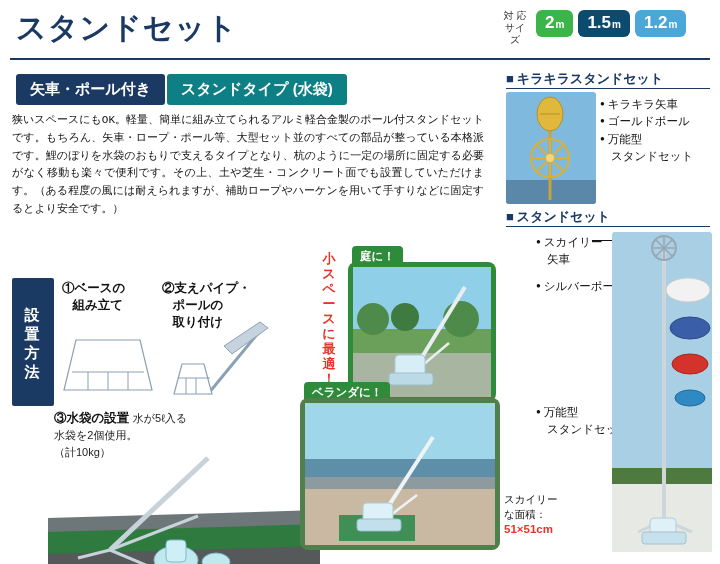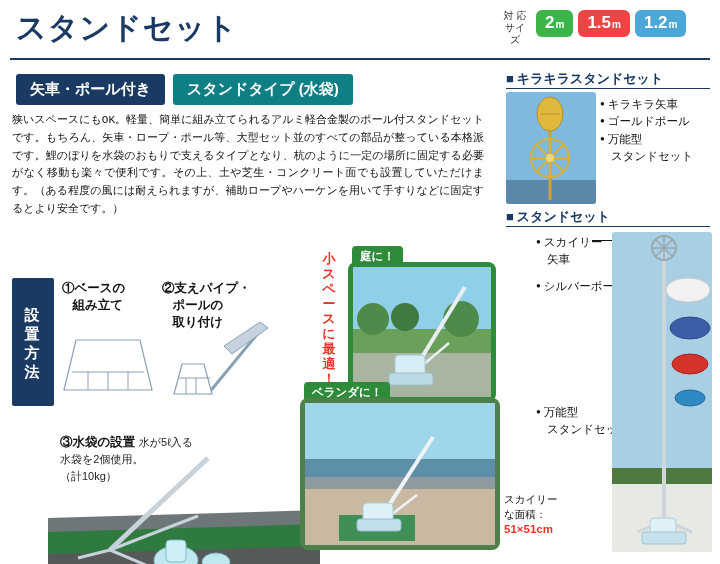--- a/index.html
+++ b/index.html
@@ -30,26 +30,26 @@
     font-size:10px; line-height:12px; color:#333; text-align:center; width:30px;
   }
   .size-chips { position:absolute; left:536px; top:10px; display:flex; gap:5px; }
   .chip {
     border-radius:6px; color:#fff; font-weight:bold;
     padding:4px 9px 4px 9px; font-size:17px; line-height:17px;
     display:flex; align-items:baseline;
   }
   .chip .u { font-size:10px; margin-left:1px; }
   .chip.c1 { background:#3bb54a; }
-  .chip.c2 { background:#ef4444;justify-content:space-between; }
+  .chip.c2 { background:#0c4a6e;justify-content:space-between; }
   .chip.c3 { background:#4aa7d8; }
   .hr-head { position:absolute; left:10px; top:58px; width:700px; height:2px; background:#1b3a63; }
 
   
-  .tagrow { position:absolute; left:16px; top:74px; display:flex; gap:8px;text-align:right; }
+  .tagrow { position:absolute; left:16px; top:74px; display:flex; gap:2px;text-align:right; }
   .tag {
     color:#fff; font-weight:bold; font-size:15px;
     padding:6px 14px; border-radius:3px;
   }
   .tag.dark { background:#1b3a63; }
   .tag.teal { background:#0e7f84; }
 
   .body-text {
     position:absolute; left:12px; top:112px; width:472px;
     font-size:11px; line-height:1.62; color:#111; text-align:justify;font-family:Liberation Mono, monospace;
@@ -59,21 +59,21 @@
   .method { position:absolute; left:12px; top:278px; width:300px; height:270px; }
   .method-label {
     position:absolute; left:0; top:0; width:42px; height:128px;
     background:#1b3a63; color:#fff; font-weight:bold; font-size:15px;
     display:flex; flex-direction:column; align-items:center; justify-content:center;
     letter-spacing:2px; border-radius:2px; padding-top:4px;
   }
   .step-title { font-size:12.5px; font-weight:bold; color:#111; line-height:1.35; }
   .step1 { position:absolute; left:50px; top:2px; width:94px; }
   .step2 { position:absolute; left:150px; top:2px; width:118px; }
-  .step3 { position:absolute; left:48px; top:132px; width:140px;margin-top:24px; }
+  .step3 { position:absolute; left:42px; top:132px; width:140px; }
   .step3 .note { font-weight:normal; font-size:11px; line-height:1.45; margin-top:4px; color:#222; }
 
   .fig { position:absolute; }
   .fig1 { left:50px; top:56px; width:92px; height:62px; }
   .fig2 { left:152px; top:42px; width:110px; height:78px; }
   .fig3 { left:36px; top:176px; width:272px; height:130px; }
 
   
   .vert-note {
     position:absolute; left:318px; top:252px; width:22px;

